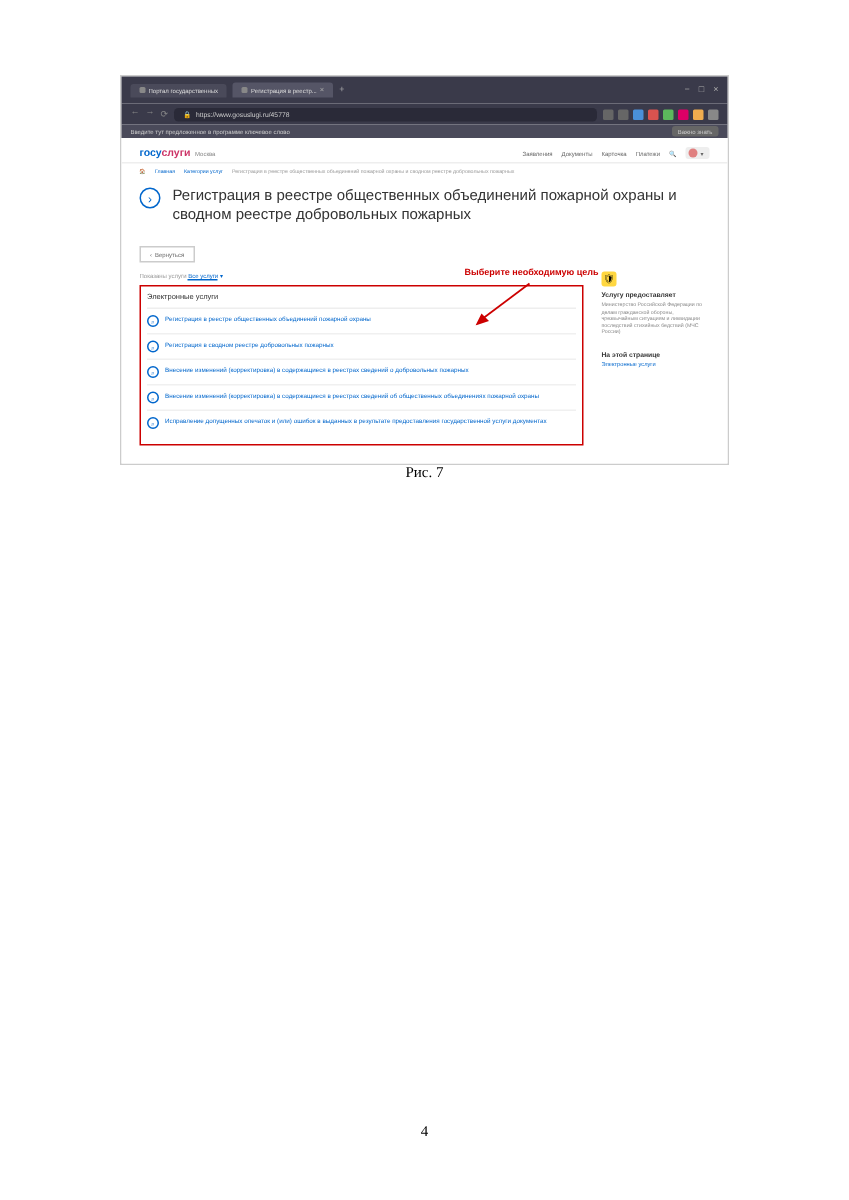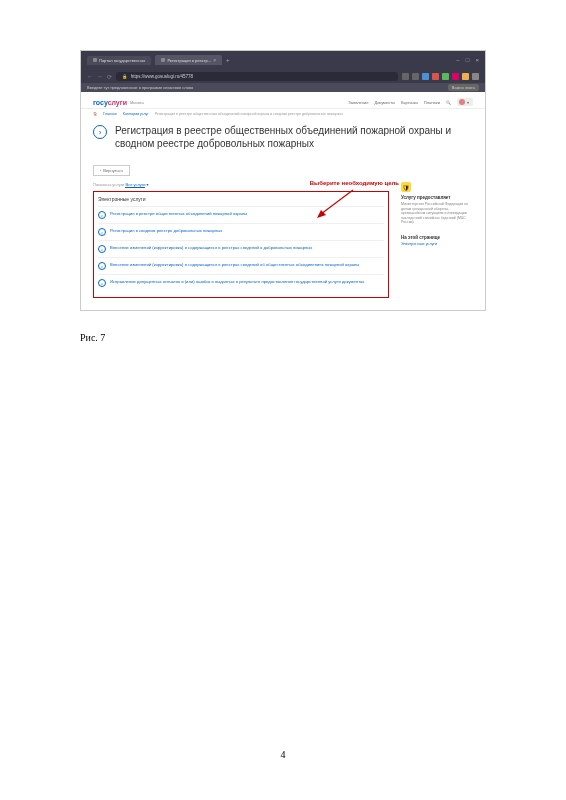--- a/index.html
+++ b/index.html
@@ -260,24 +260,24 @@
       color: #888;
       line-height: 1.3;
     }
     .sb-link {
       font-size: 3.8px;
       color: #0066cc;
       margin-top: 2px;
       display: block;
     }
     .caption {
-      text-align: left;
+      text-align: center;
       font-size: 10px;
       font-family: "Times New Roman", serif;
-      margin-top: 21px;
+      margin-top: 0;
       color: #000;
     }
     .page-number {
       position: absolute;
       bottom: 40px;
       left: 0;
       right: 0;
       text-align: center;
       font-size: 10px;
       font-family: "Times New Roman", serif;

